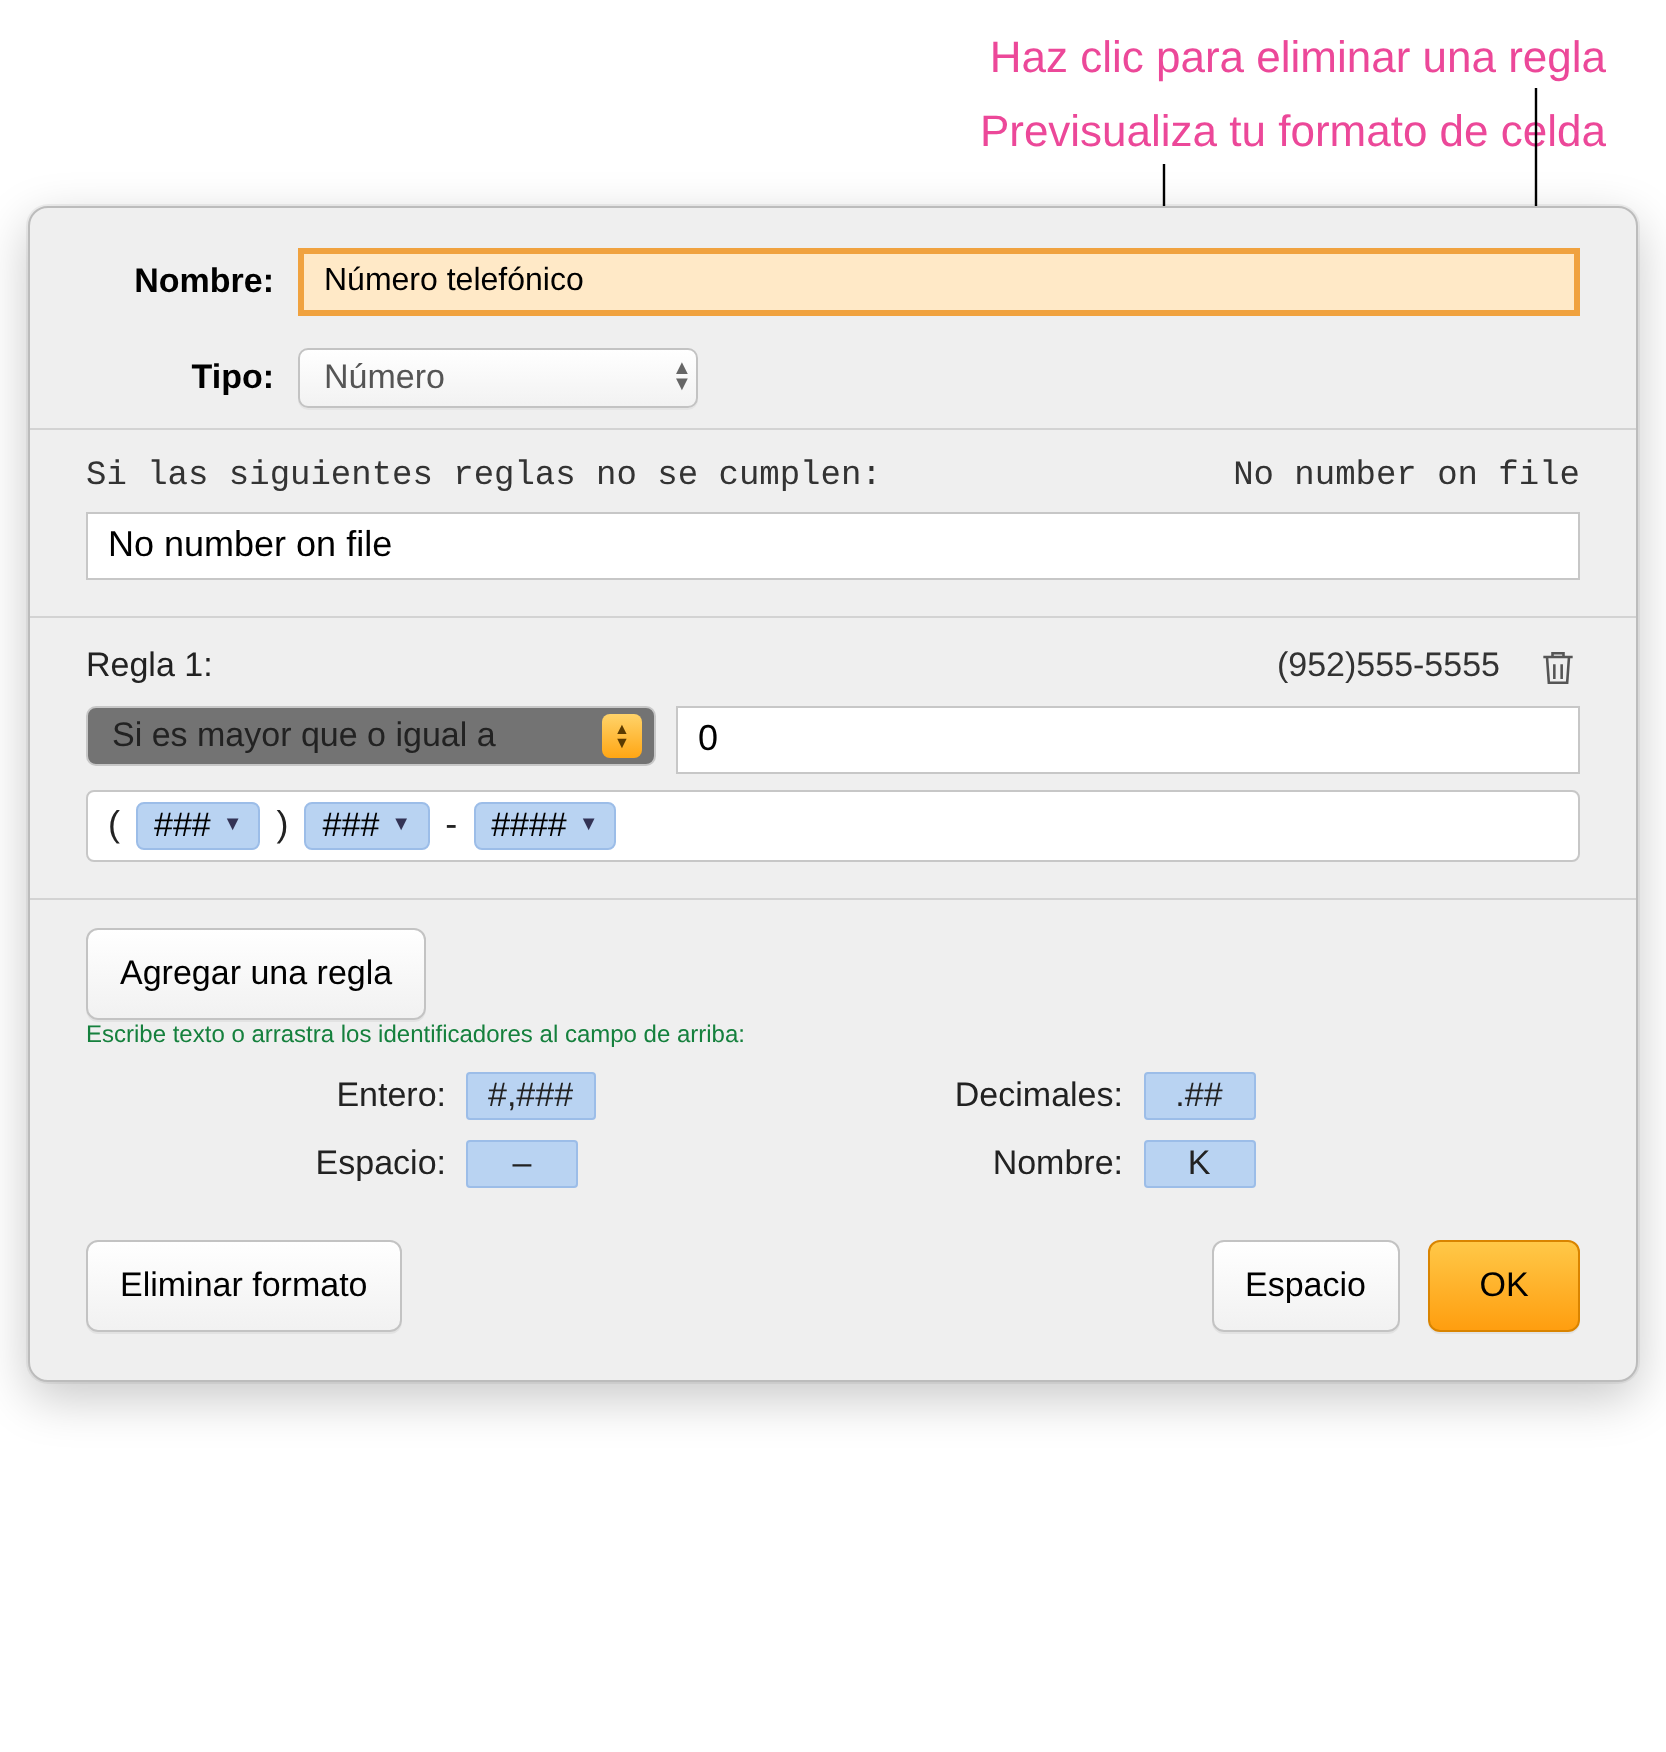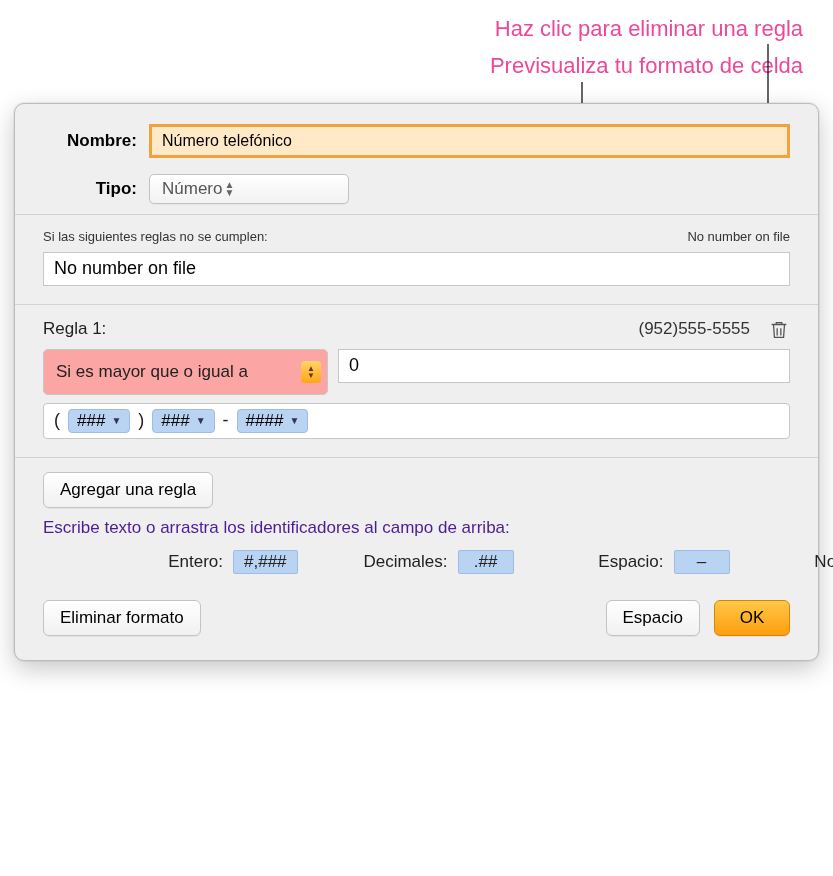--- a/index.html
+++ b/index.html
@@ -51,40 +51,41 @@
     height: 34px;
     border: 3px solid #f0a23f;
     background: #ffe9c7;
     padding: 2px 10px;
     font-size: 16px;
     color:#000;
   }
   .select-btn {
     display: inline-flex;
     align-items: center;
-    justify-content: flex-start;
+    justify-content: space-between;
     height: 30px;
     padding: 2px 0 2px 12px;
     background: linear-gradient(#fff,#f2f2f2);
     border: 1px solid #c3c3c3;
     border-radius: 5px;
     font-size: 17px;
     color: #555;
     min-width: 200px;
     box-shadow: 0 1px 0 rgba(0,0,0,0.04);
   }
   .select-btn .chev { width:14px; text-align:center; color:#666; font-size:10px; line-height:8px; }
   .section-divider { border-top:1px solid #d3d3d3; margin: 6px -28px 14px -28px; }
   .subhead {
     display:flex;
     justify-content: space-between;
-    font-size: 13px;
+    font-size: 17px;
     color:#333;
     margin-bottom: 8px;
     align-items: center;
+    font-family: Liberation Mono, monospace;
   }
   .text-input {
     width:100%;
     height: 34px;
     border:1px solid #c7c7c7;
     background:#fff;
     padding: 4px 10px;
     font-size: 18px;
   }
   .rule-head {
@@ -96,22 +97,22 @@
   .rule-head .rlabel { flex:0 0 auto; }
   .rule-head .spacer { flex:1; }
   .rule-head .preview { color:#333; }
   .trash {
     width:22px; height:22px; display:inline-block; position:relative; margin-left:8px;
   }
   .trash svg { width:22px; height:22px; stroke:#555; fill:none; stroke-width:1.4; }
   .rule-body { display:flex; gap:10px; margin-bottom:8px; }
   .cond-select {
     display:inline-flex; align-items:center; justify-content:space-between;
-    height:46px; padding:2px 6px 2px 12px;
-    background:#fca5a5; border:1px solid #c7c7c7; border-radius:5px;
+    height:30px; padding:2px 6px 2px 12px;
+    background:#737373; border:1px solid #c7c7c7; border-radius:5px;
     font-size:17px; min-width:285px;
   }
   .cond-select .chev-box {
     width:20px; height:22px; border-radius:4px;
     background:linear-gradient(#ffd36a,#ffa614);
     display:flex; flex-direction:column; align-items:center; justify-content:center;
     font-size:8px; line-height:7px; color:#5b3a00;
   }
   .num-input {
     flex:1; height:34px; border:1px solid #c7c7c7; background:#fff;
@@ -123,35 +124,35 @@
   }
   .token {
     display:inline-flex; align-items:center;
     background:#b9d3f2; border:1px solid #9cbde8; border-radius:4px;
     padding:1px 8px; font-size:17px; color:#000;
   }
   .token .small-chev { margin-left:6px; font-size:10px; color:#335; }
   .plain-text { padding: 0 2px; }
   .btn {
     display:inline-flex; align-items:center; justify-content:center;
-    height:36px; padding:2px 16px;
+    height:46px; padding:2px 16px;
     background:linear-gradient(#ffffff,#f1f1f1);
     border:1px solid #c3c3c3; border-radius:6px;
     font-size:17px; color:#000;
     box-shadow: 0 1px 0 rgba(0,0,0,0.05);
   }
   .btn.primary {
     background:linear-gradient(#ffc848,#ff9e0f);
     border:1px solid #d98400; color:#000; font-weight:500;
     min-width:76px;
   }
-  .hint { color:#4c1d95; margin:10px 0 12px 0; font-size:17px; }
+  .hint { color:#15803d; margin:0 0 12px 0; font-size:12px; }
   .identifiers {
     display:grid;
-    grid-template-columns: 1fr 1fr 1fr 1fr;
+    grid-template-columns: 1fr 1fr;
     row-gap:10px;
     column-gap:40px;
     padding: 0 40px 0 70px;
   }
   .id-row { display:flex; align-items:center; gap:10px; }
   .id-label { width:110px; text-align:right; }
   .id-token {
     background:#b9d3f2; border:1px solid #9cbde8;
     padding:1px 10px; min-width:56px; text-align:center;
     font-size:17px; border-radius:2px;

